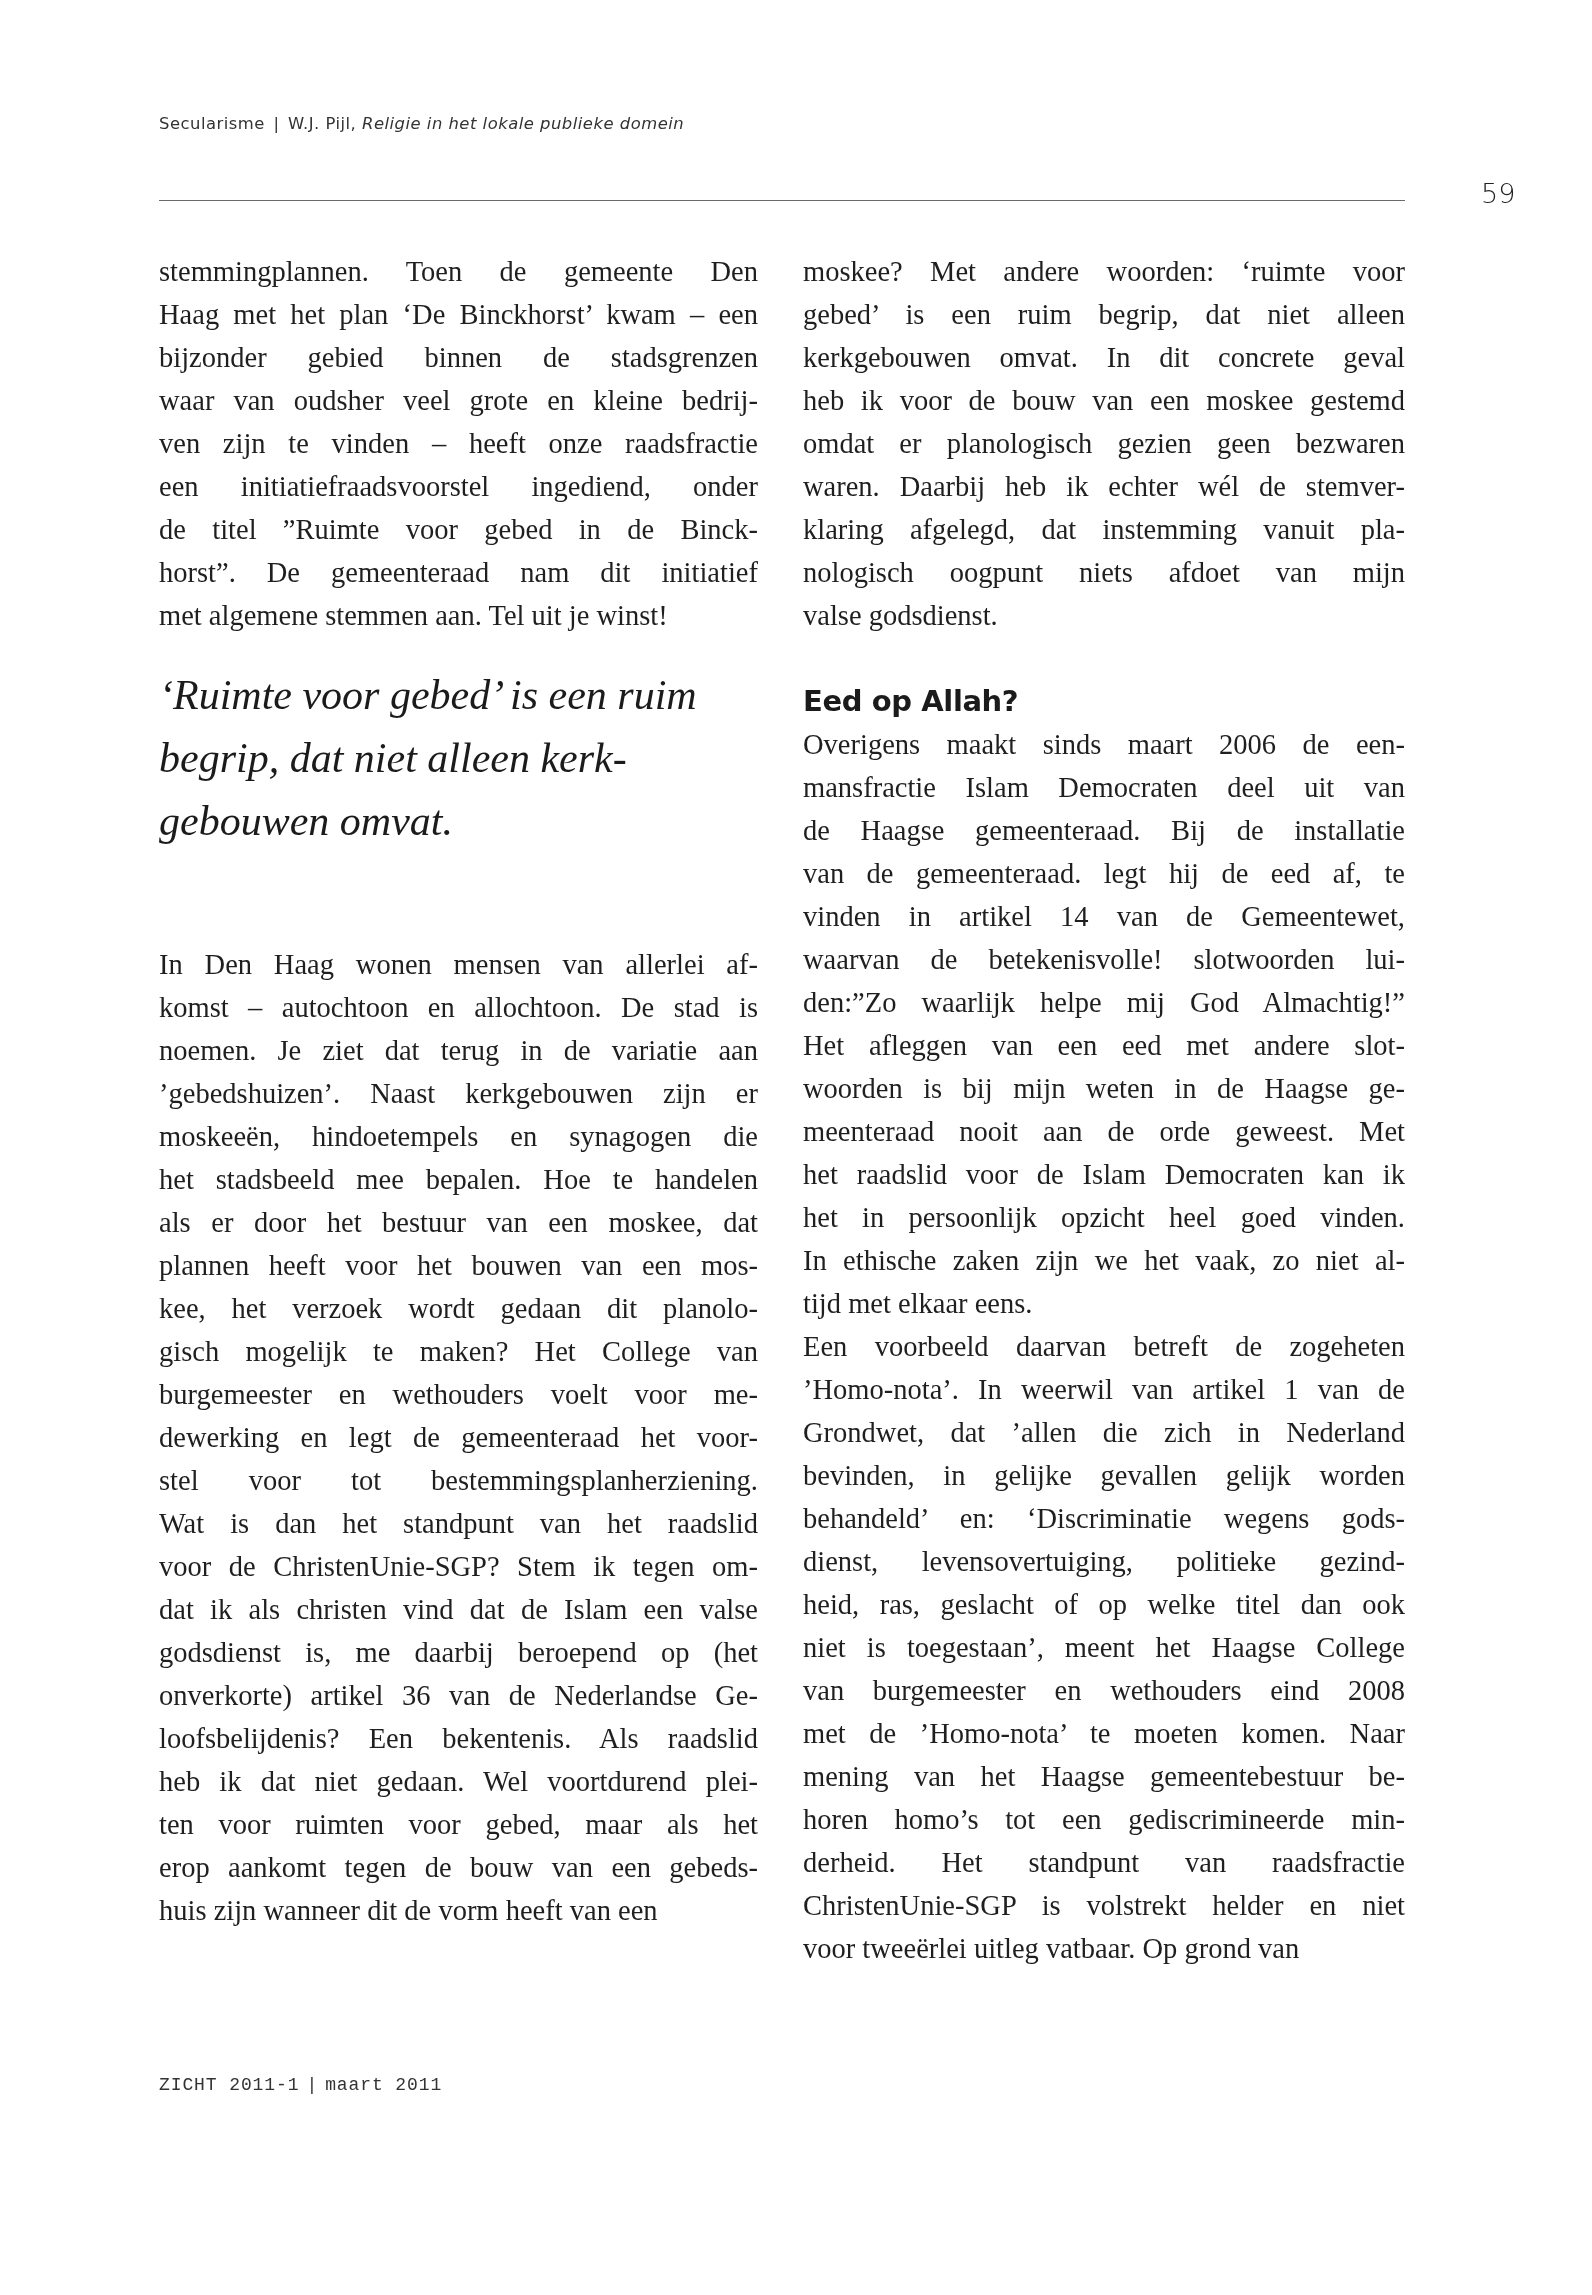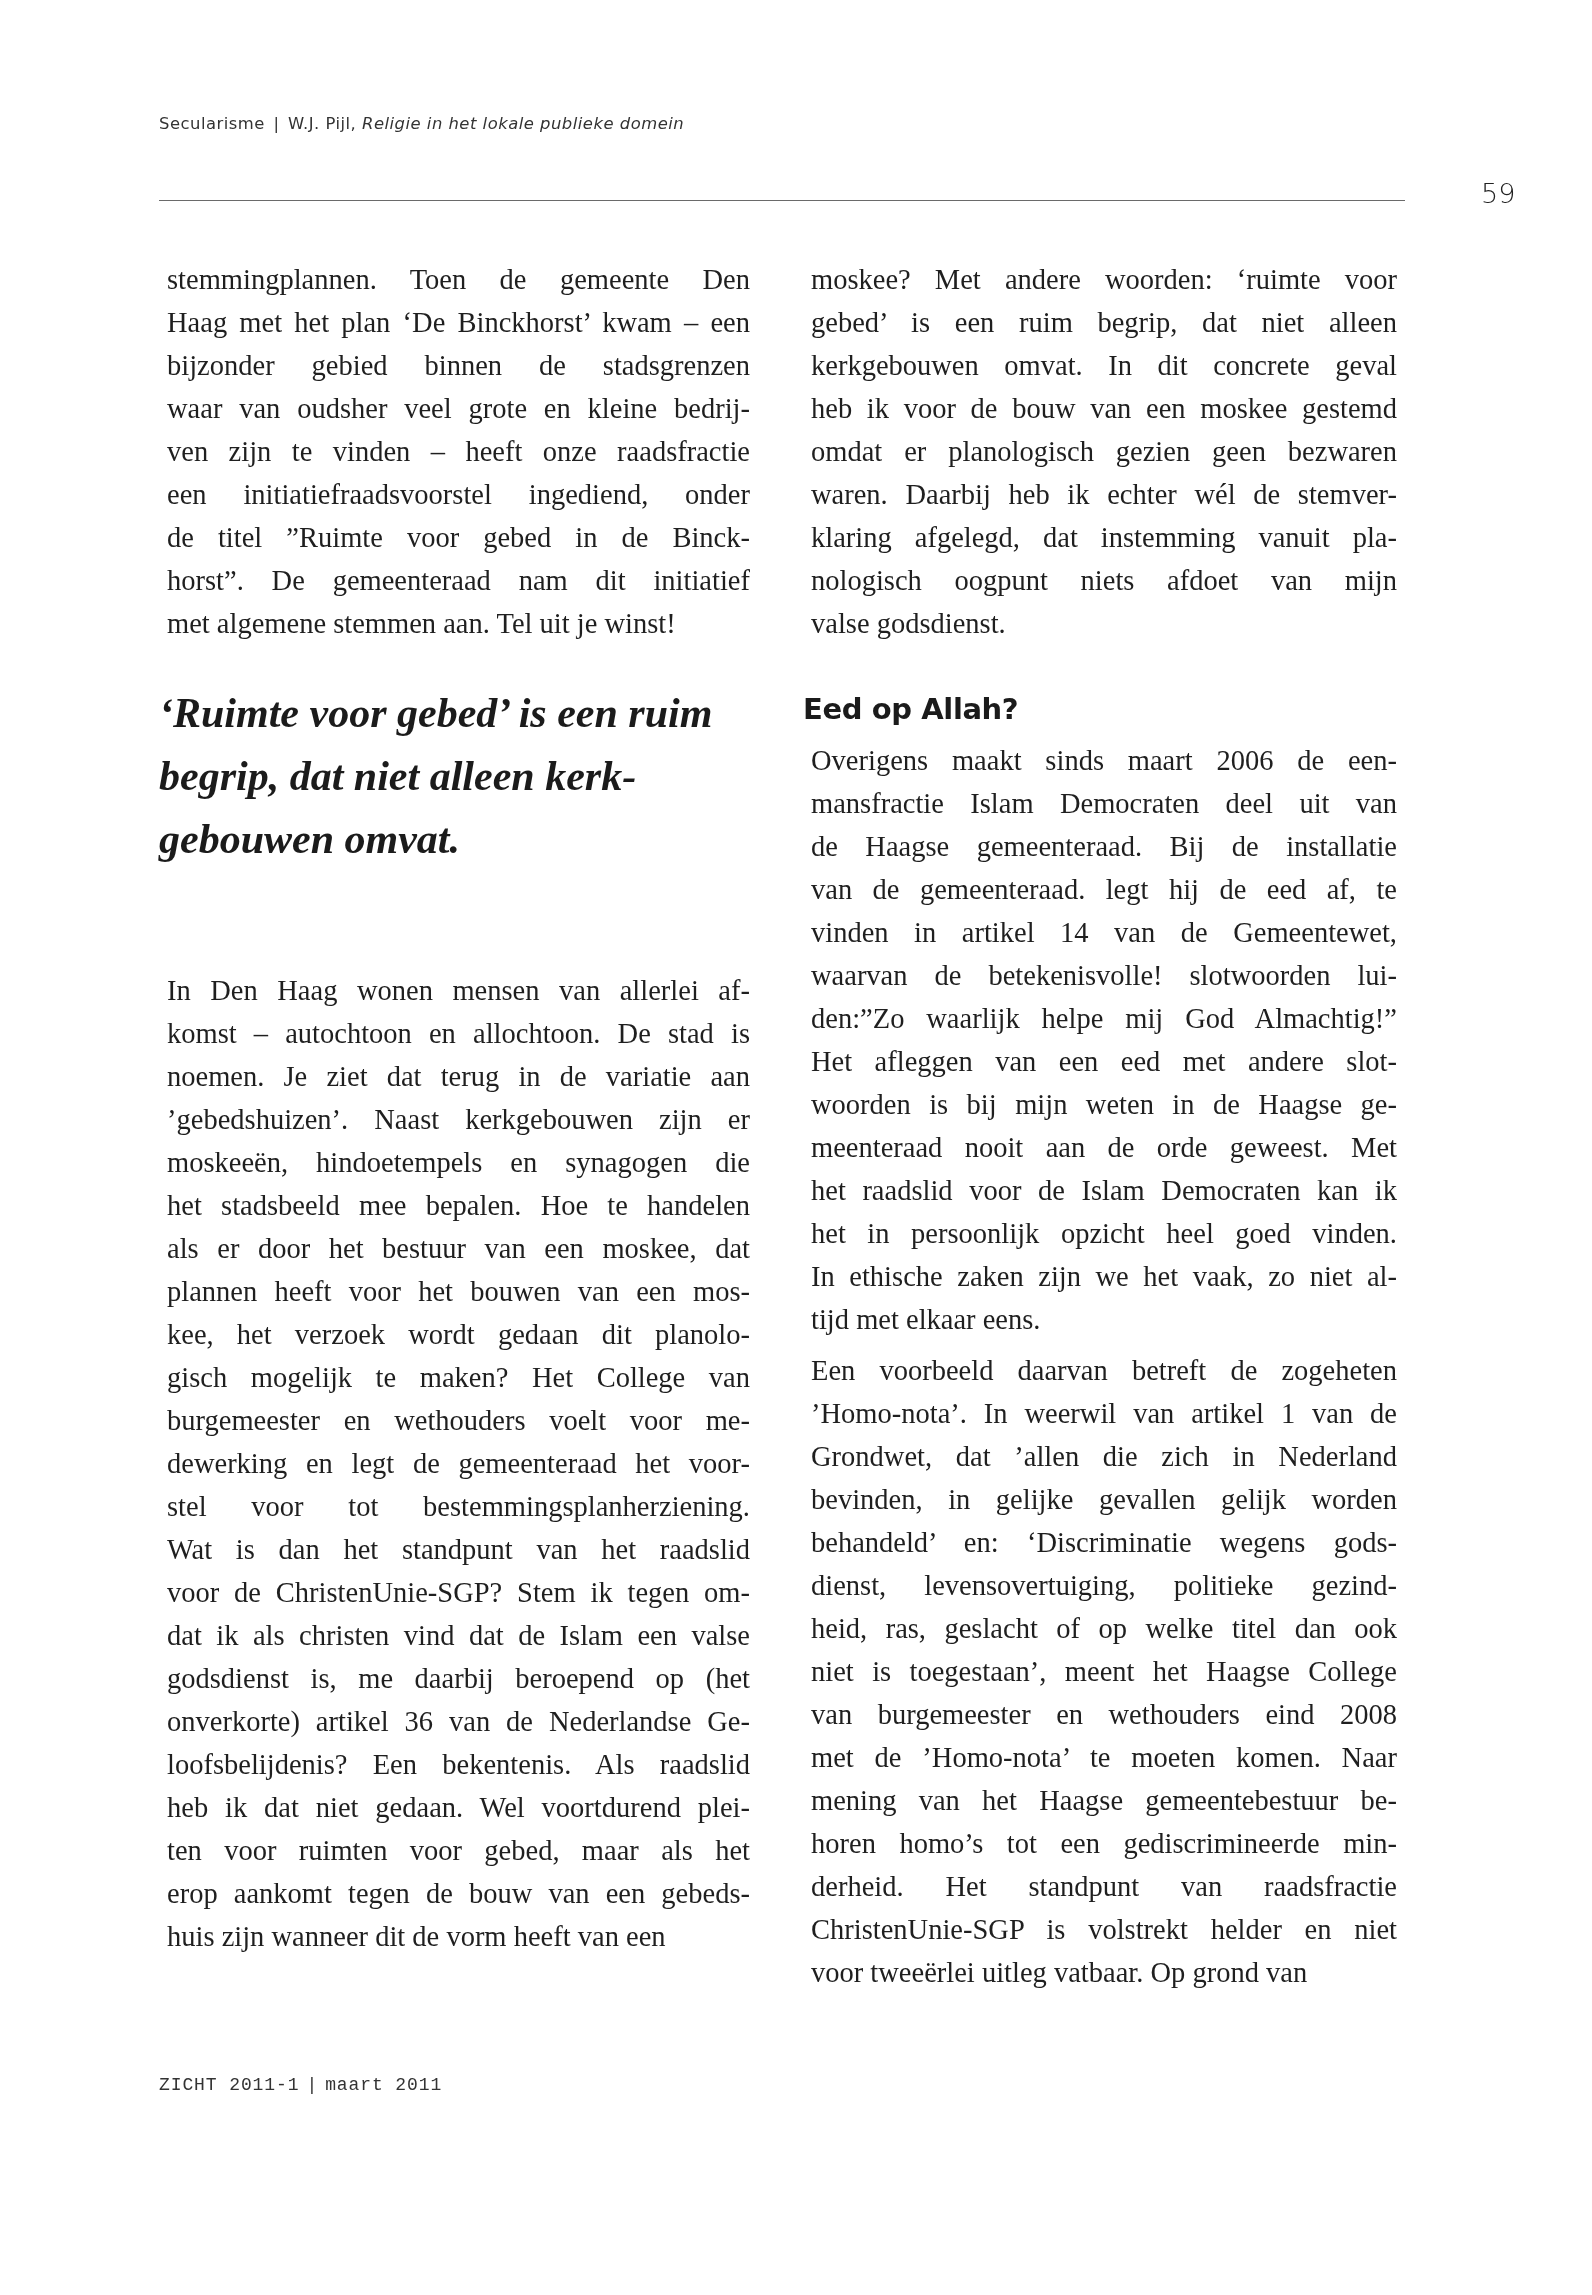--- a/index.html
+++ b/index.html
@@ -49,40 +49,39 @@
       width: 599px;
       font-family: "Liberation Serif", serif;
       font-size: 28.5px;
       line-height: 43px;
       text-align: justify;
       text-justify: inter-word;
       color: #1f1f1f;
     }
     .col-left { left: 159px; }
     .col-right { left: 803px; width: 602px; }
-    .para { margin: 8px; }
+    .para { margin: 0; }
     .para .line {
       display: block;
       text-align: justify;
       text-align-last: justify;
       white-space: nowrap;
       height: 43px;
     }
     .para .line.last {
       text-align-last: left;
     }
     .pull-quote {
-      margin: 37px 0 0 0;
+      margin: 27px 0 0 0;
       font-family: "Liberation Serif", serif;
       font-style: italic;
       font-size: 42px;
       line-height: 63px;
       color: #1b1b1b;
       text-align: left;
-      font-weight: bold;
     }
     .pull-quote .line { display: block; white-space: nowrap; }
     .gap-after-quote { height: 90px; }
     .section-heading {
       margin: 43px 0 0 0;
       font-family: "DejaVu Sans", sans-serif;
       font-weight: bold;
       font-size: 29px;
       line-height: 43px;
       color: #1b1b1b;

